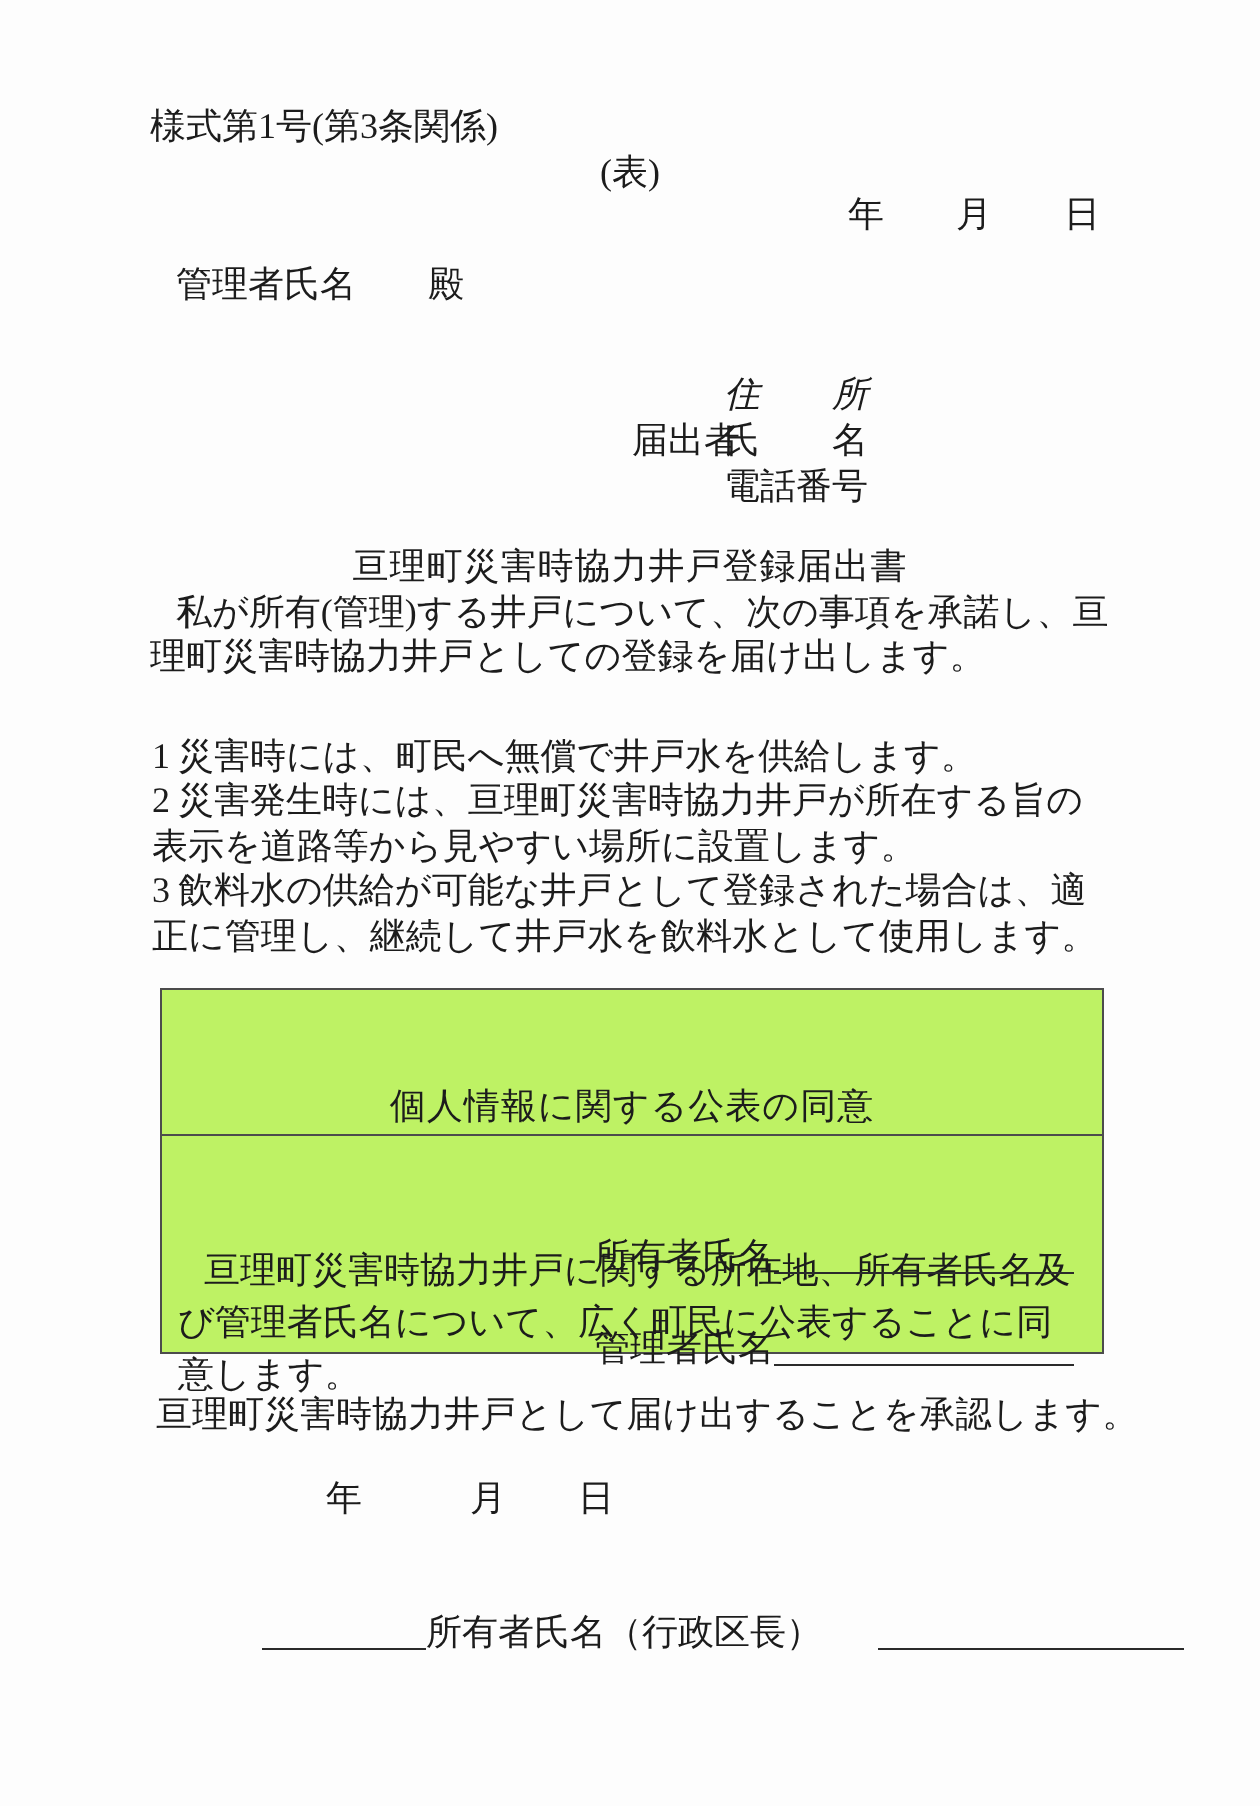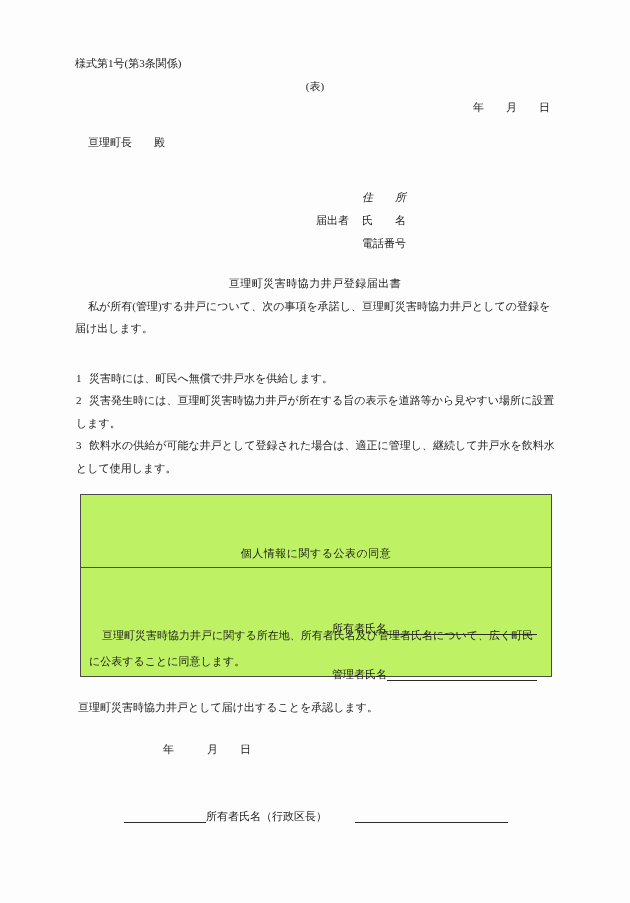--- a/index.html
+++ b/index.html
@@ -2,21 +2,21 @@
 <html><head>
 <meta charset="utf-8">
 <style>
   html, body { margin: 0; padding: 0; background: #ffffff; }
   .page {
     position: relative;
     width: 630px;
     height: 903px;
     background: #fdfdfd;
     font-family: "Liberation Serif", "DejaVu Serif", serif;
-    font-size: 11px;
+    font-size: 18px;
     color: #1c1c1c;
     overflow: hidden;
   }
   .abs { position: absolute; line-height: 22px; white-space: pre; }
   .wrap { white-space: normal; }
 
   .form-number { left: 75px; top: 52px; }
   .front-label { left: 0; right: 0; top: 75px; text-align: center; }
   .date-top { right: 80px; top: 96px; }
   .addressee { left: 88px; top: 131px; }
@@ -65,21 +65,21 @@
   .final-row { left: 113px; top: 789px; line-height: 18px; }
 </style>
 </head>
 <body>
 
 <div class="page">
 
   <div class="abs form-number">様式第1号(第3条関係)</div>
   <div class="abs front-label">(表)</div>
   <div class="abs date-top">年　　月　　日</div>
-  <div class="abs addressee">亘理町長　　殿</div>
+  <div class="abs addressee">管理者氏名　　殿</div>
 
   <div class="abs applicant-label">届出者</div>
   <div class="abs applicant-address">住　　所</div>
   <div class="abs applicant-name">氏　　名</div>
   <div class="abs applicant-phone">電話番号</div>
 
   <div class="abs doc-title">亘理町災害時協力井戸登録届出書</div>
 
   <div class="abs intro wrap">私が所有(管理)する井戸について、次の事項を承諾し、亘理町災害時協力井戸としての登録を届け出します。</div>
 

